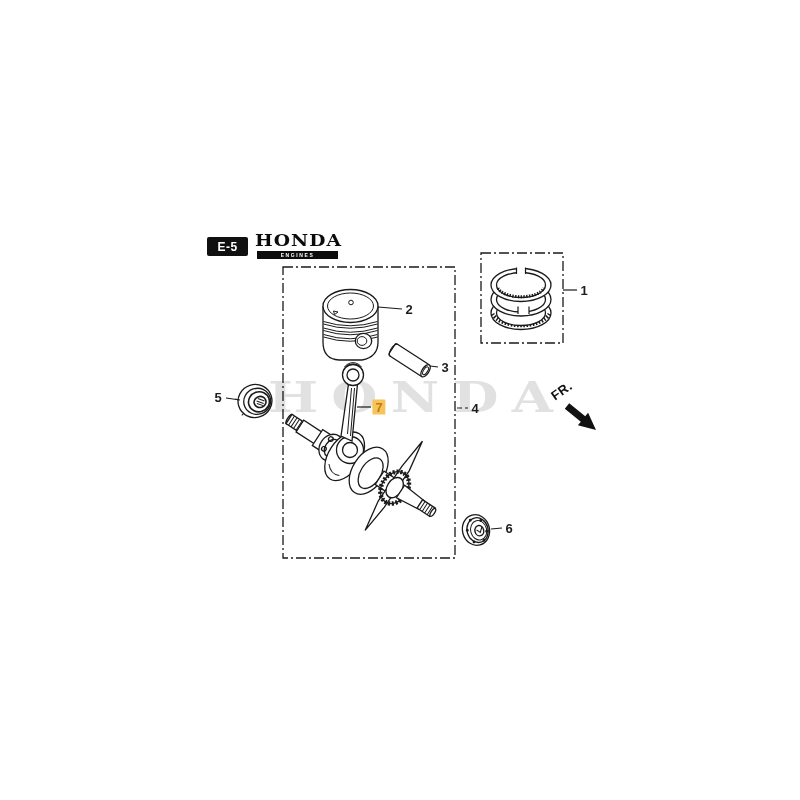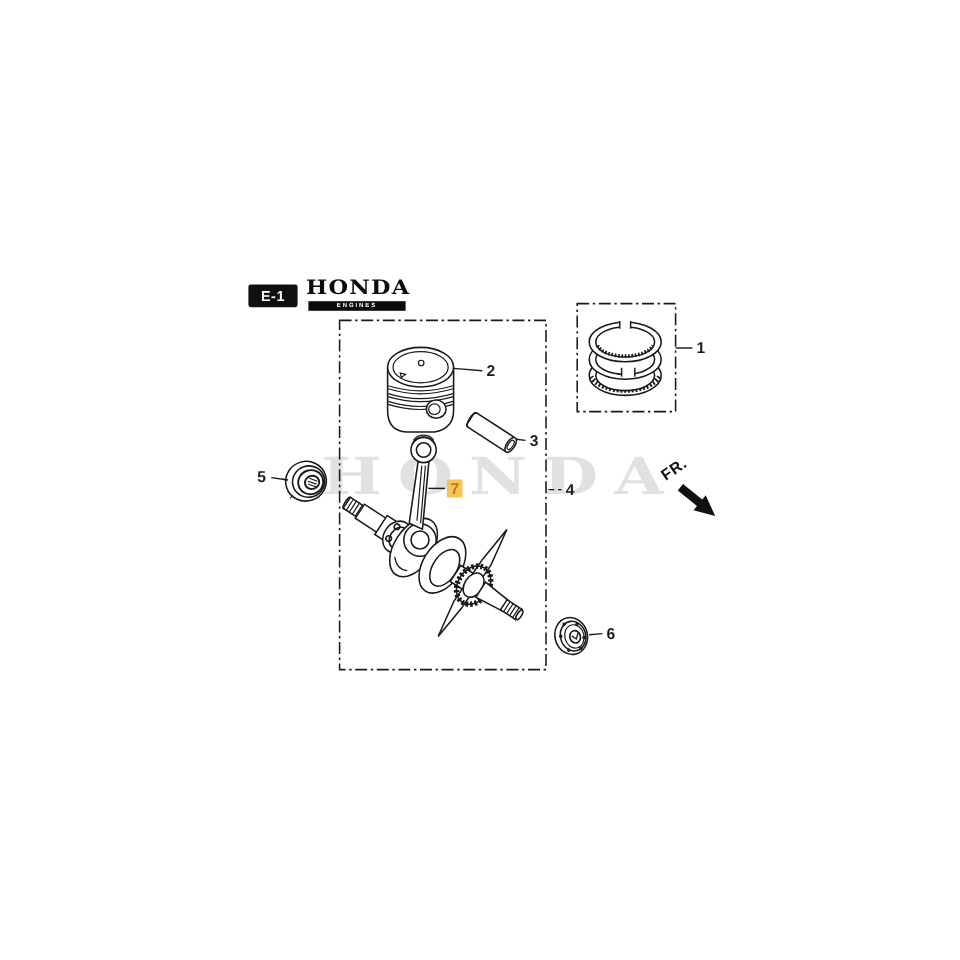--- a/index.html
+++ b/index.html
@@ -193,21 +193,21 @@
         <line x1="457" y1="408" x2="468" y2="408" stroke-dasharray="5 3"></line>
         <line x1="226" y1="398" x2="240" y2="400"></line>
         <line x1="491" y1="529" x2="502" y2="528"></line>
         <line x1="357" y1="407" x2="371" y2="407"></line>
       </g>
 
       <polygon points="569.2,403.3 585.2,416.3 588.1,412.8 596,430 577.9,425.2 580.8,421.7 564.8,408.7" fill="#111" stroke="none"></polygon>
     </g>
   </svg>
 
-  <div id="section-badge">E-1</div>
+  <div id="section-badge">E-5</div>
   <div id="brand-logo">
     <span id="brand-word">HONDA</span>
     <div id="brand-bar">
       <span id="brand-sub">ENGINES</span>
     </div>
   </div>
 
   <span class="callout c1">1</span>
   <span class="callout c2">2</span>
   <span class="callout c3">3</span>

